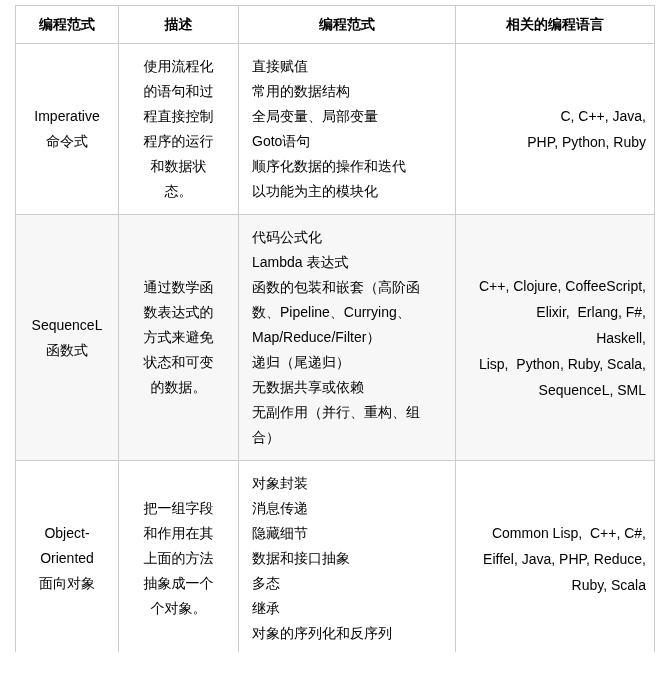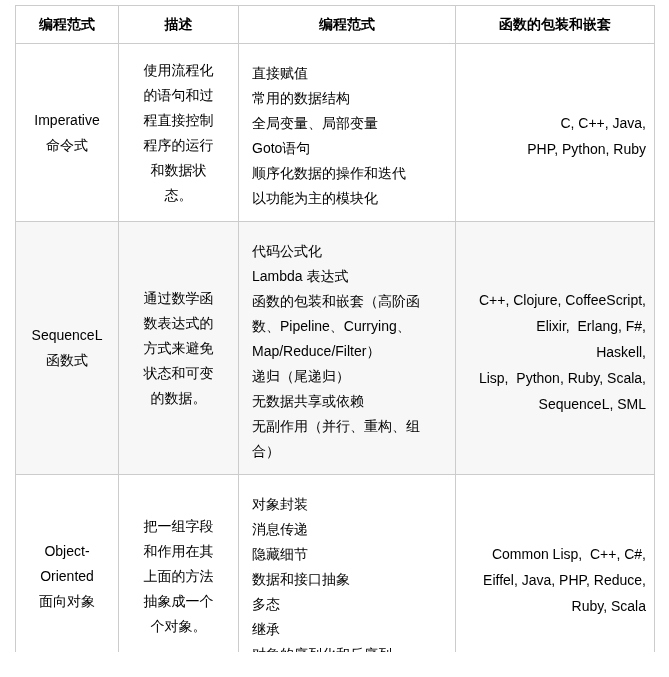--- a/index.html
+++ b/index.html
@@ -54,21 +54,20 @@
     line-height: 25px;
     text-align: left;
   }
   td.languages-cell {
     padding: 10px 8px 10px 13px;
     line-height: 26px;
     text-align: right;
   }
   .lines {
     white-space: pre-wrap;
-    margin-top: 7px;
   }
   tr.row-imperative      { height: 148px; }
   tr.row-functional      { height: 207px; }
   tr.row-object-oriented { height: 173px; }
   tr.row-declarative     { height: 98px; }
 </style>
 </head>
 <body>
 
 <div class="page">
@@ -77,21 +76,21 @@
       <col style="width:103px">
       <col style="width:120px">
       <col style="width:217px">
       <col style="width:199px">
     </colgroup>
     <thead>
       <tr>
         <th>编程范式</th>
         <th>描述</th>
         <th>编程范式</th>
-        <th>函数的包装和嵌套</th>
+        <th>相关的编程语言</th>
       </tr>
     </thead>
     <tbody>
       <tr class="row-imperative">
         <td class="paradigm-cell">
           <div>Imperative</div>
           <div>命令式</div>
         </td>
         <td class="description-cell">使用流程化的语句和过程直接控制程序的运行和数据状态。</td>
         <td class="features-cell">

